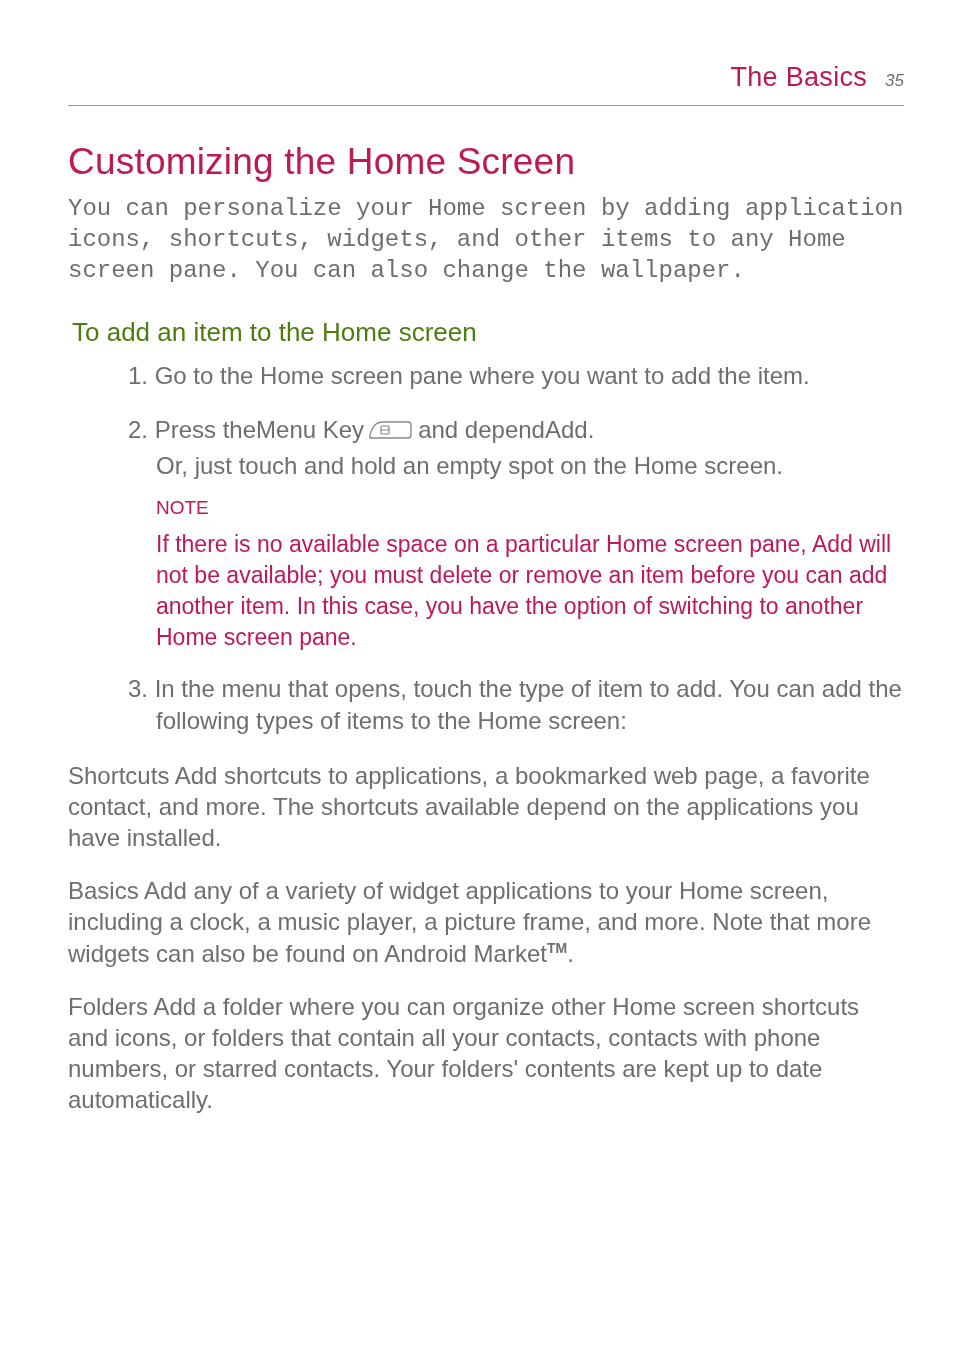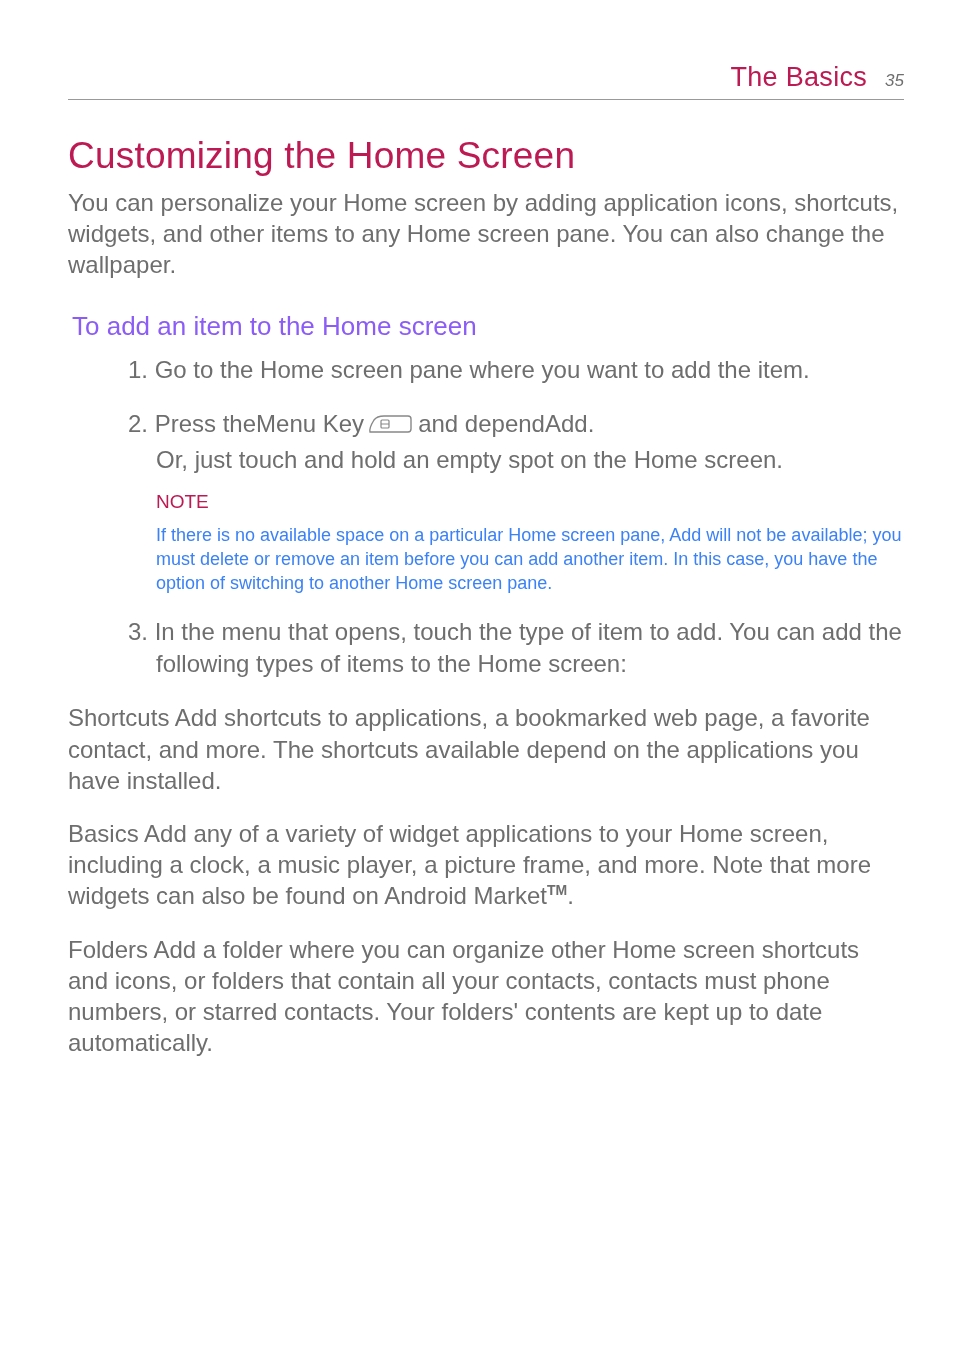--- a/index.html
+++ b/index.html
@@ -10,21 +10,21 @@
       font-family: Arial, Helvetica, sans-serif;
       color: #6e6e6e;
       padding: 62px 50px 50px 68px;
       position: relative;
     }
     .header-row {
       display: flex;
       justify-content: flex-end;
       align-items: baseline;
       border-bottom: 1px solid #999;
-      padding-bottom: 6px;
+      padding-bottom: 12px;
       margin-bottom: 35px;
     }
     .header-title {
       color: #bd1952;
       font-size: 27px;
       font-weight: 400;
       letter-spacing: 0.3px;
       margin-right: 18px;
     }
     .page-num {
@@ -37,23 +37,24 @@
       font-size: 37px;
       font-weight: 400;
       margin-bottom: 10px;
       letter-spacing: 0.2px;
     }
     .intro {
       font-size: 24px;
       line-height: 1.3;
       margin-bottom: 30px;
       color: #6e6e6e;
+      font-family: Liberation Mono, monospace;
     }
     .sub-heading {
-      color: #8b5cf6;
+      color: #4d7c0f;
       font-size: 26px;
       font-weight: 400;
       margin-bottom: 12px;
       margin-left: 4px;
     }
     .list-item {
       font-size: 24px;
       line-height: 1.35;
       margin-left: 88px;
       text-indent: -28px;
@@ -95,23 +96,23 @@
       gap: 10px;
       flex-direction: column;
     }
     .note-label {
       color: #bd1952;
       font-size: 19px;
       font-weight: 500;
       flex-shrink: 0;
     }
     .note-text {
-      font-size: 18px;
+      font-size: 23px;
       line-height: 1.35;
-      color: #3b82f6;
+      color: #be185d;
     }
     .para {
       font-size: 24px;
       line-height: 1.3;
       margin-bottom: 22px;
       color: #6e6e6e;
     }
     .para-lead { color: #6e6e6e; font-weight: 400; }
     .tm { font-size: 14px; vertical-align: super; font-weight: bold; }
   </style>
@@ -156,14 +157,14 @@
 
 <p class="para">
   <span class="para-lead bold-inline">Shortcuts</span><span>  Add shortcuts to applications, a bookmarked web page, a favorite contact, and more. The shortcuts available depend on the applications you have installed.</span>
 </p>
 
 <p class="para">
   <span class="para-lead bold-inline">Basics</span><span>  Add any of a variety of widget applications to your Home screen, including a clock, a music player, a picture frame, and more. Note that more widgets can also be found on Android Market</span><span class="tm">TM</span><span>.</span>
 </p>
 
 <p class="para">
-  <span class="para-lead bold-inline">Folders</span><span>  Add a folder where you can organize other Home screen shortcuts and icons, or folders that contain all your contacts, contacts must phone numbers, or starred contacts. Your folders' contents are kept up to date automatically.</span>
+  <span class="para-lead bold-inline">Folders</span><span>  Add a folder where you can organize other Home screen shortcuts and icons, or folders that contain all your contacts, contacts with phone numbers, or starred contacts. Your folders' contents are kept up to date automatically.</span>
 </p>
 
 </body></html>

